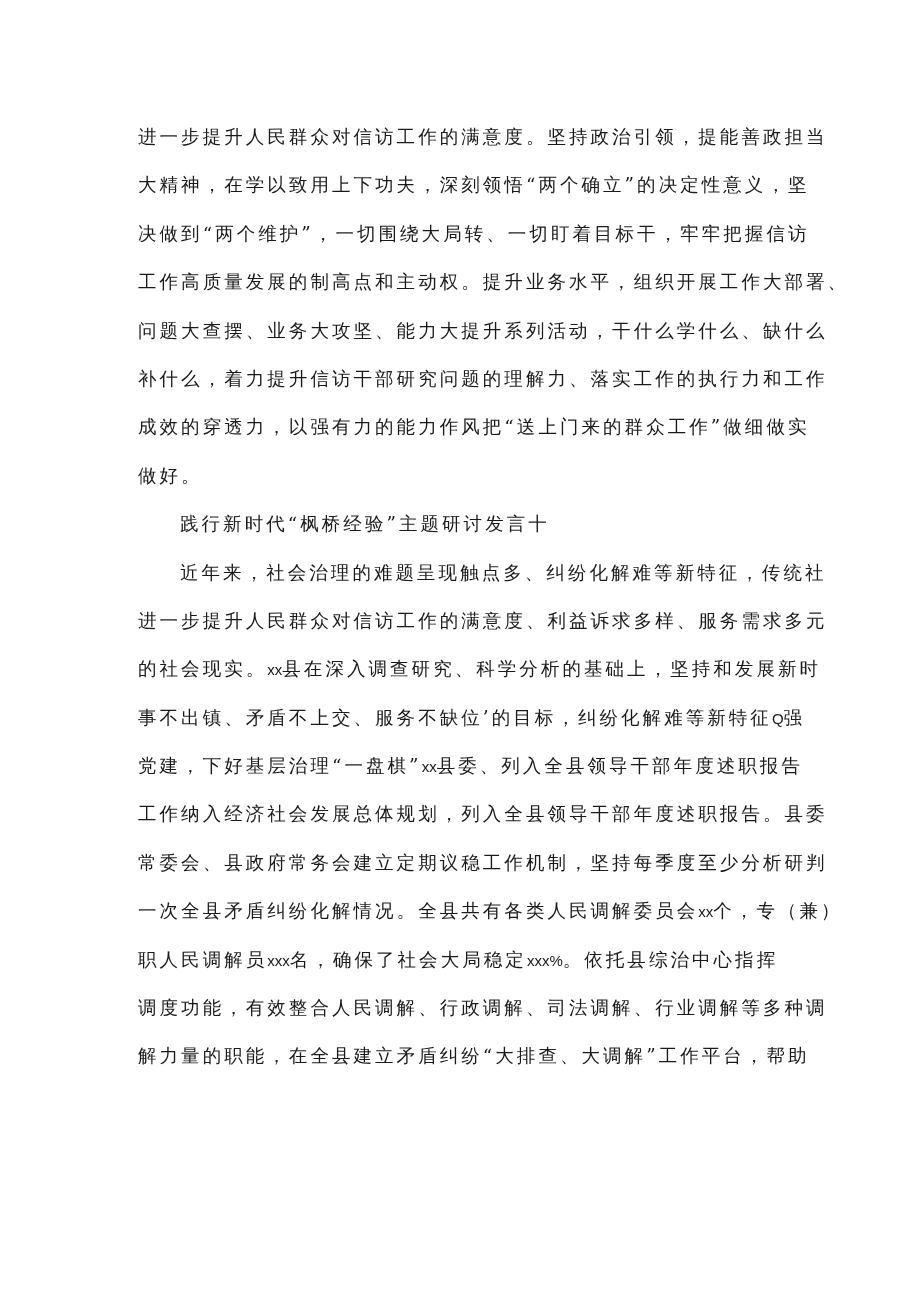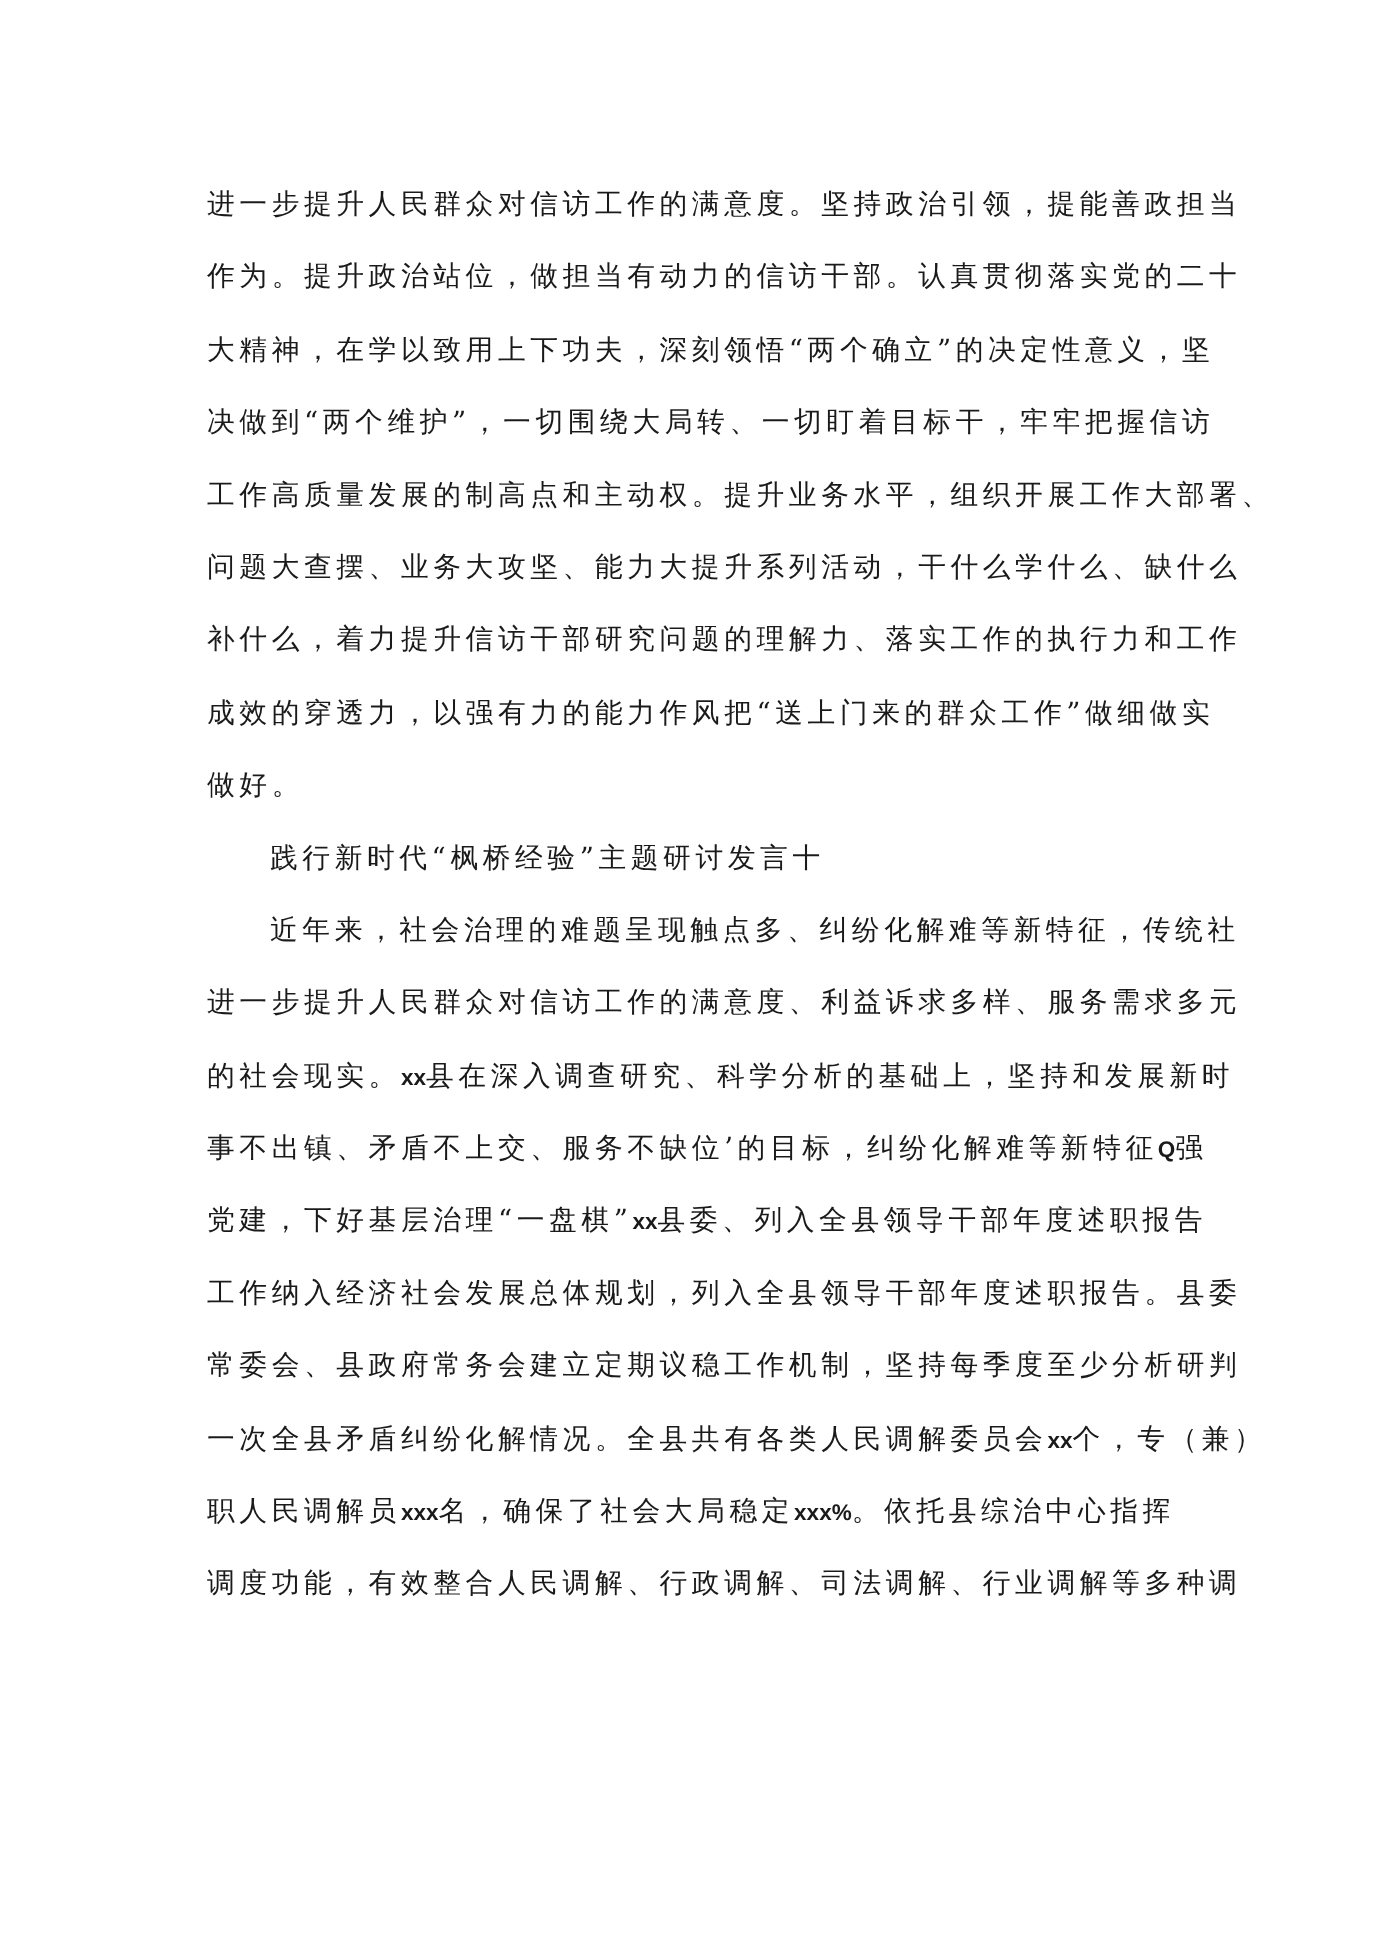--- a/index.html
+++ b/index.html
@@ -37,48 +37,48 @@
     letter-spacing: 3.05px;
   }
   .line.indent {
     padding-left: 42px;
   }
   .line.heading {
     padding-left: 42px;
   }
   .placeholder {
     font-family: "Liberation Sans", "DejaVu Sans", sans-serif;
-    font-weight: bold;
+    font-weight: normal;
     font-size: 15px;
     letter-spacing: 0;
   }
 </style>
 </head>
 <body>
 
 <div class="page">
   <div class="text-block">
 
     <div class="line">进一步提升人民群众对信访工作的满意度。坚持政治引领，提能善政担当</div>
-    <div class="line">作为。提升政治站位，做担当有动力的信访干部。认真贯彻落实党的二十</div>
     <div class="line">大精神，在学以致用上下功夫，深刻领悟“两个确立”的决定性意义，坚</div>
     <div class="line">决做到“两个维护”，一切围绕大局转、一切盯着目标干，牢牢把握信访</div>
     <div class="line">工作高质量发展的制高点和主动权。提升业务水平，组织开展工作大部署、</div>
     <div class="line">问题大查摆、业务大攻坚、能力大提升系列活动，干什么学什么、缺什么</div>
     <div class="line">补什么，着力提升信访干部研究问题的理解力、落实工作的执行力和工作</div>
     <div class="line">成效的穿透力，以强有力的能力作风把“送上门来的群众工作”做细做实</div>
     <div class="line">做好。</div>
 
     <div class="line heading">践行新时代“枫桥经验”主题研讨发言十</div>
 
     <div class="line indent">近年来，社会治理的难题呈现触点多、纠纷化解难等新特征，传统社</div>
     <div class="line">进一步提升人民群众对信访工作的满意度、利益诉求多样、服务需求多元</div>
     <div class="line"><span>的社会现实。</span><span class="placeholder">xx</span><span>县在深入调查研究、科学分析的基础上，坚持和发展新时</span></div>
     <div class="line"><span>事不出镇、矛盾不上交、服务不缺位’的目标，纠纷化解难等新特征</span><span class="placeholder">Q</span><span>强</span></div>
     <div class="line"><span>党建，下好基层治理“一盘棋”</span><span class="placeholder">xx</span><span>县委、列入全县领导干部年度述职报告</span></div>
     <div class="line">工作纳入经济社会发展总体规划，列入全县领导干部年度述职报告。县委</div>
     <div class="line">常委会、县政府常务会建立定期议稳工作机制，坚持每季度至少分析研判</div>
     <div class="line"><span>一次全县矛盾纠纷化解情况。全县共有各类人民调解委员会</span><span class="placeholder">xx</span><span>个，专（兼）</span></div>
     <div class="line"><span>职人民调解员</span><span class="placeholder">xxx</span><span>名，确保了社会大局稳定</span><span class="placeholder">xxx%</span><span>。依托县综治中心指挥</span></div>
     <div class="line">调度功能，有效整合人民调解、行政调解、司法调解、行业调解等多种调</div>
+    <div class="line">解力量的职能，在全县建立矛盾纠纷“大排查、大调解”工作平台，帮助</div>
 
   </div>
 </div>
 
 </body></html>

